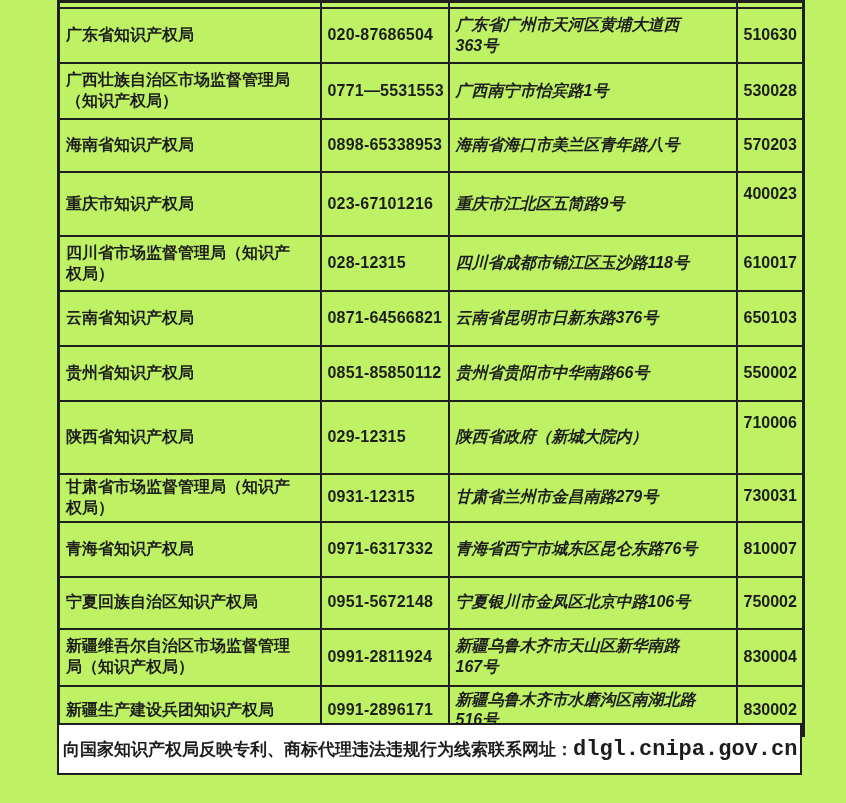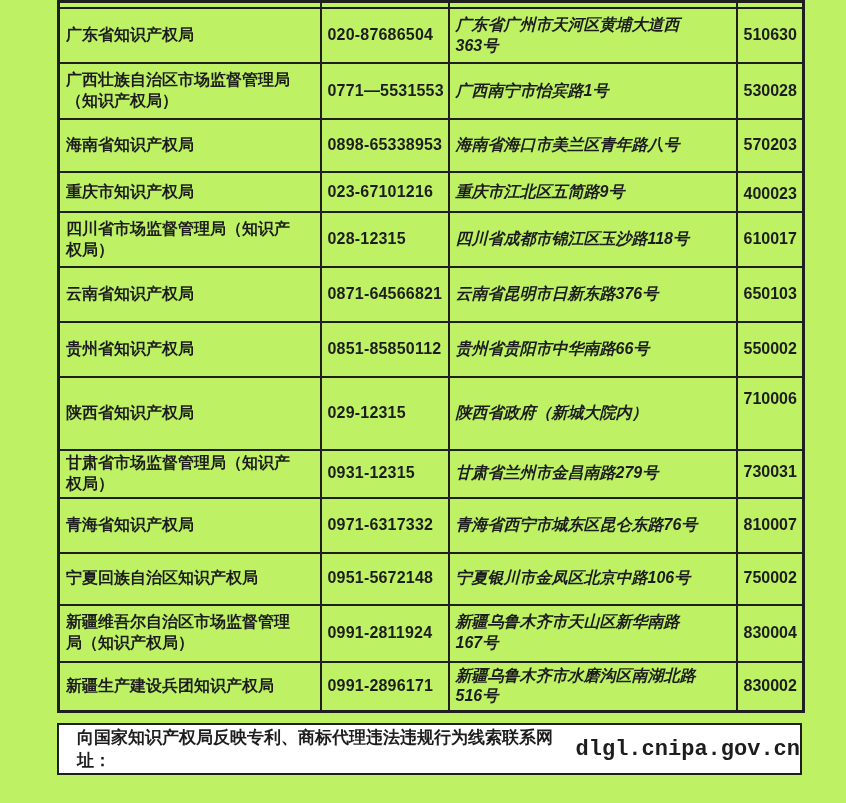--- a/index.html
+++ b/index.html
@@ -40,21 +40,21 @@
   .footer-box {
     position: absolute;
     left: 57px;
     top: 723px;
     width: 745px;
     height: 52px;
     border: 2px solid #1f1f1f;
     box-sizing: border-box;
     display: flex;
     align-items: center;
-    padding-left: 18px;
+    padding-left: 4px;
     font-size: 17px;
     font-weight: bold;
     color: #1d1d1d;
     background: #ffffff;
   }
   .footer-url {
     font-family: "Liberation Mono", "DejaVu Sans Mono", monospace;
     font-size: 22px;
     font-weight: bold;
   }
@@ -91,21 +91,21 @@
       <td class="cell-phone">0771—5531553</td>
       <td class="cell-addr">广西南宁市怡宾路1号</td>
       <td class="cell-postal">530028</td>
     </tr>
     <tr style="height:53px">
       <td class="cell-name">海南省知识产权局</td>
       <td class="cell-phone">0898-65338953</td>
       <td class="cell-addr">海南省海口市美兰区青年路八号</td>
       <td class="cell-postal">570203</td>
     </tr>
-    <tr style="height:40px">
+    <tr style="height:64px">
       <td class="cell-name">重庆市知识产权局</td>
       <td class="cell-phone">023-67101216</td>
       <td class="cell-addr">重庆市江北区五简路9号</td>
       <td class="cell-postal v-top">400023</td>
     </tr>
     <tr style="height:55px">
       <td class="cell-name">四川省市场监督管理局（知识产
 权局）</td>
       <td class="cell-phone">028-12315</td>
       <td class="cell-addr">四川省成都市锦江区玉沙路118号</td>

